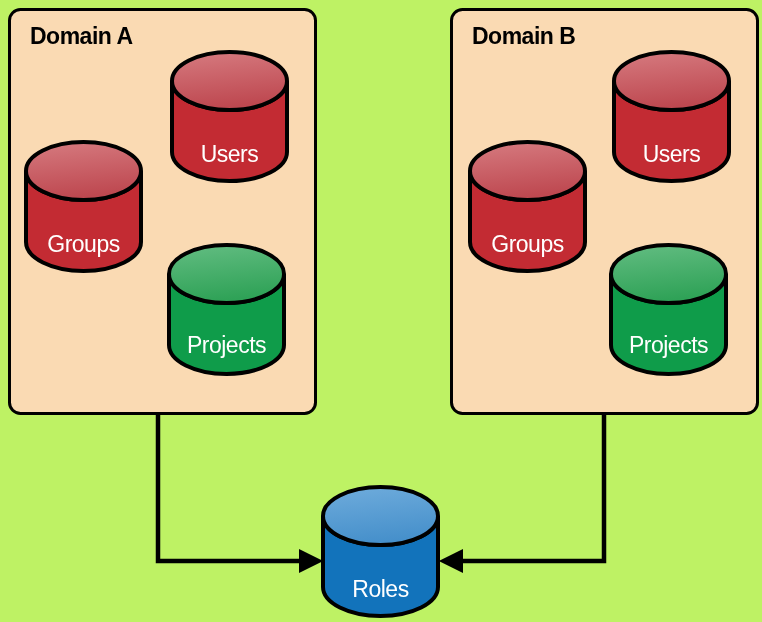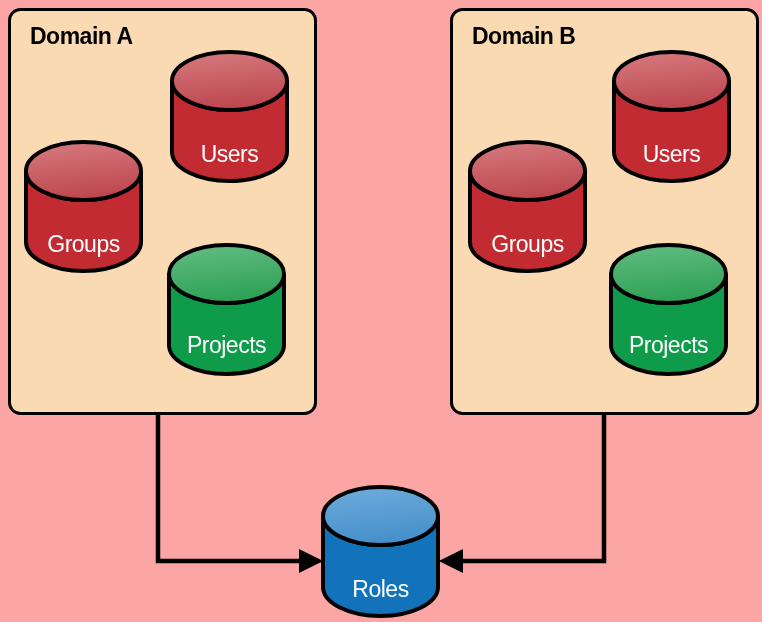--- a/index.html
+++ b/index.html
@@ -1,20 +1,20 @@
 <!DOCTYPE html>
 <html><head>
 <meta charset="utf-8">
 <style>
   html, body { margin: 0; padding: 0; background: #ffffff; }
   .canvas {
     position: relative;
     width: 762px;
     height: 622px;
-    background: #fca5a5;
+    background: #bef264;
     font-family: "Liberation Sans", sans-serif;
     overflow: hidden;
   }
   svg text {
     font-family: "Liberation Sans", sans-serif;
     letter-spacing: -0.5px;
     stroke: none;
   }
   .domain-title {
     fill: #000000;

